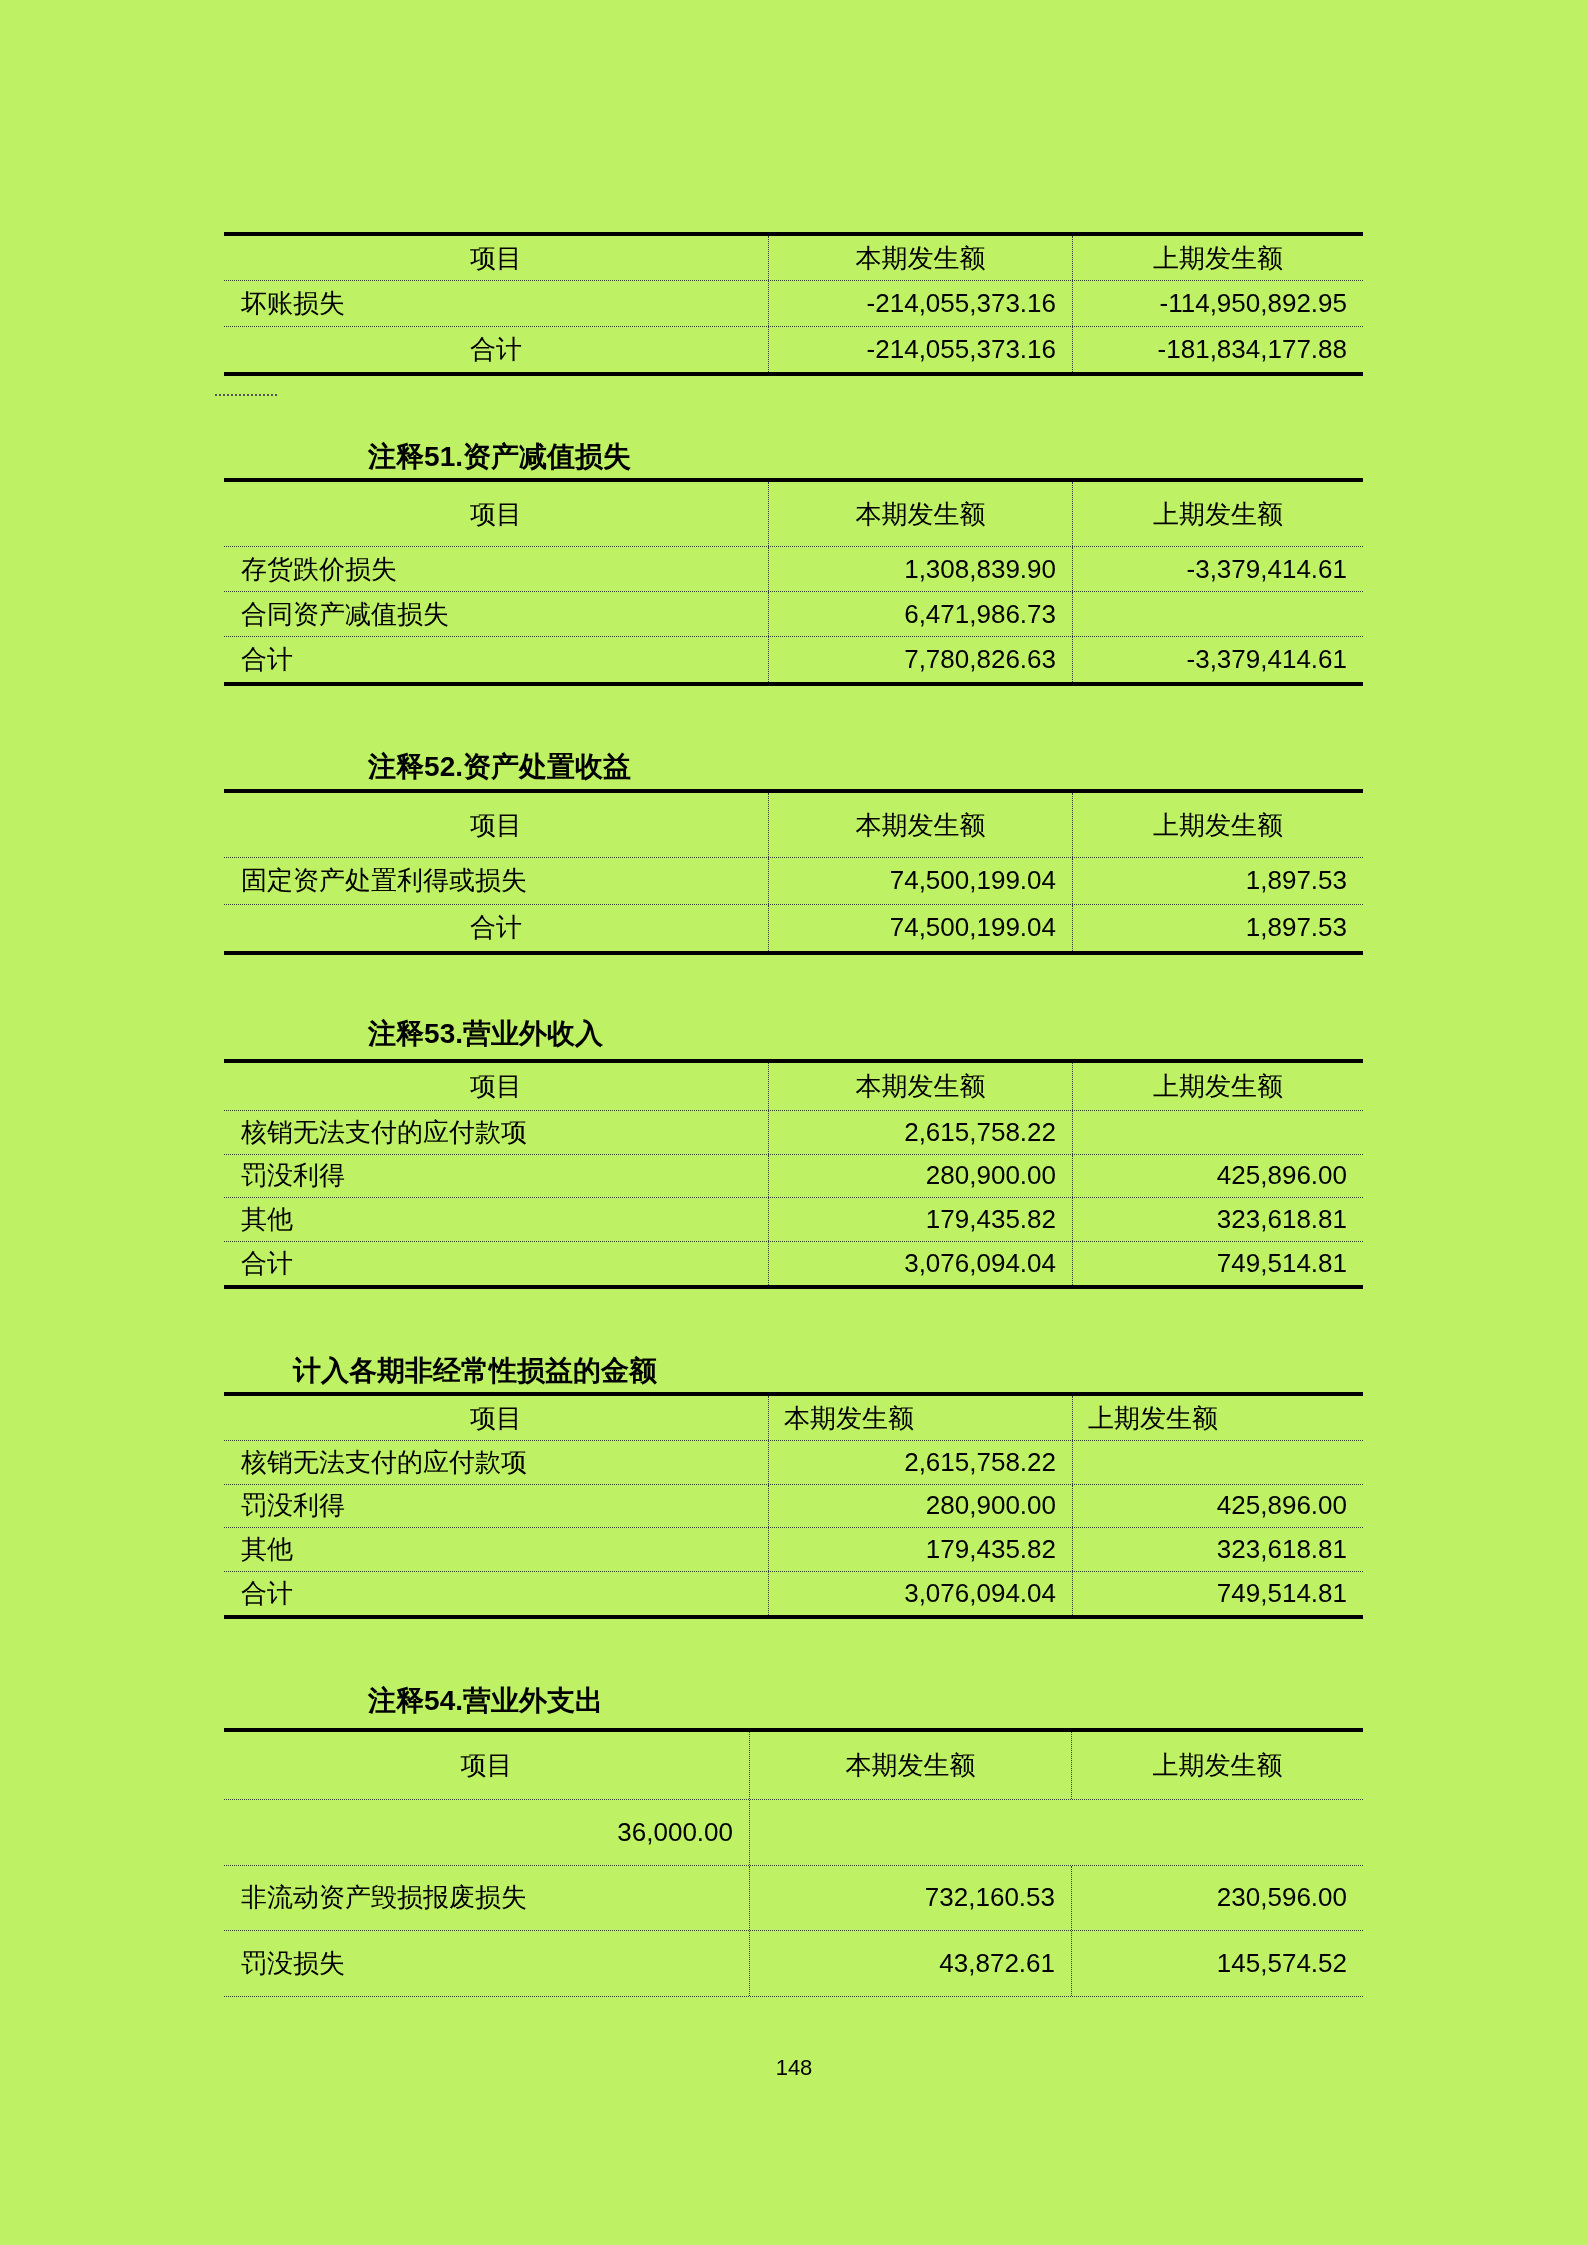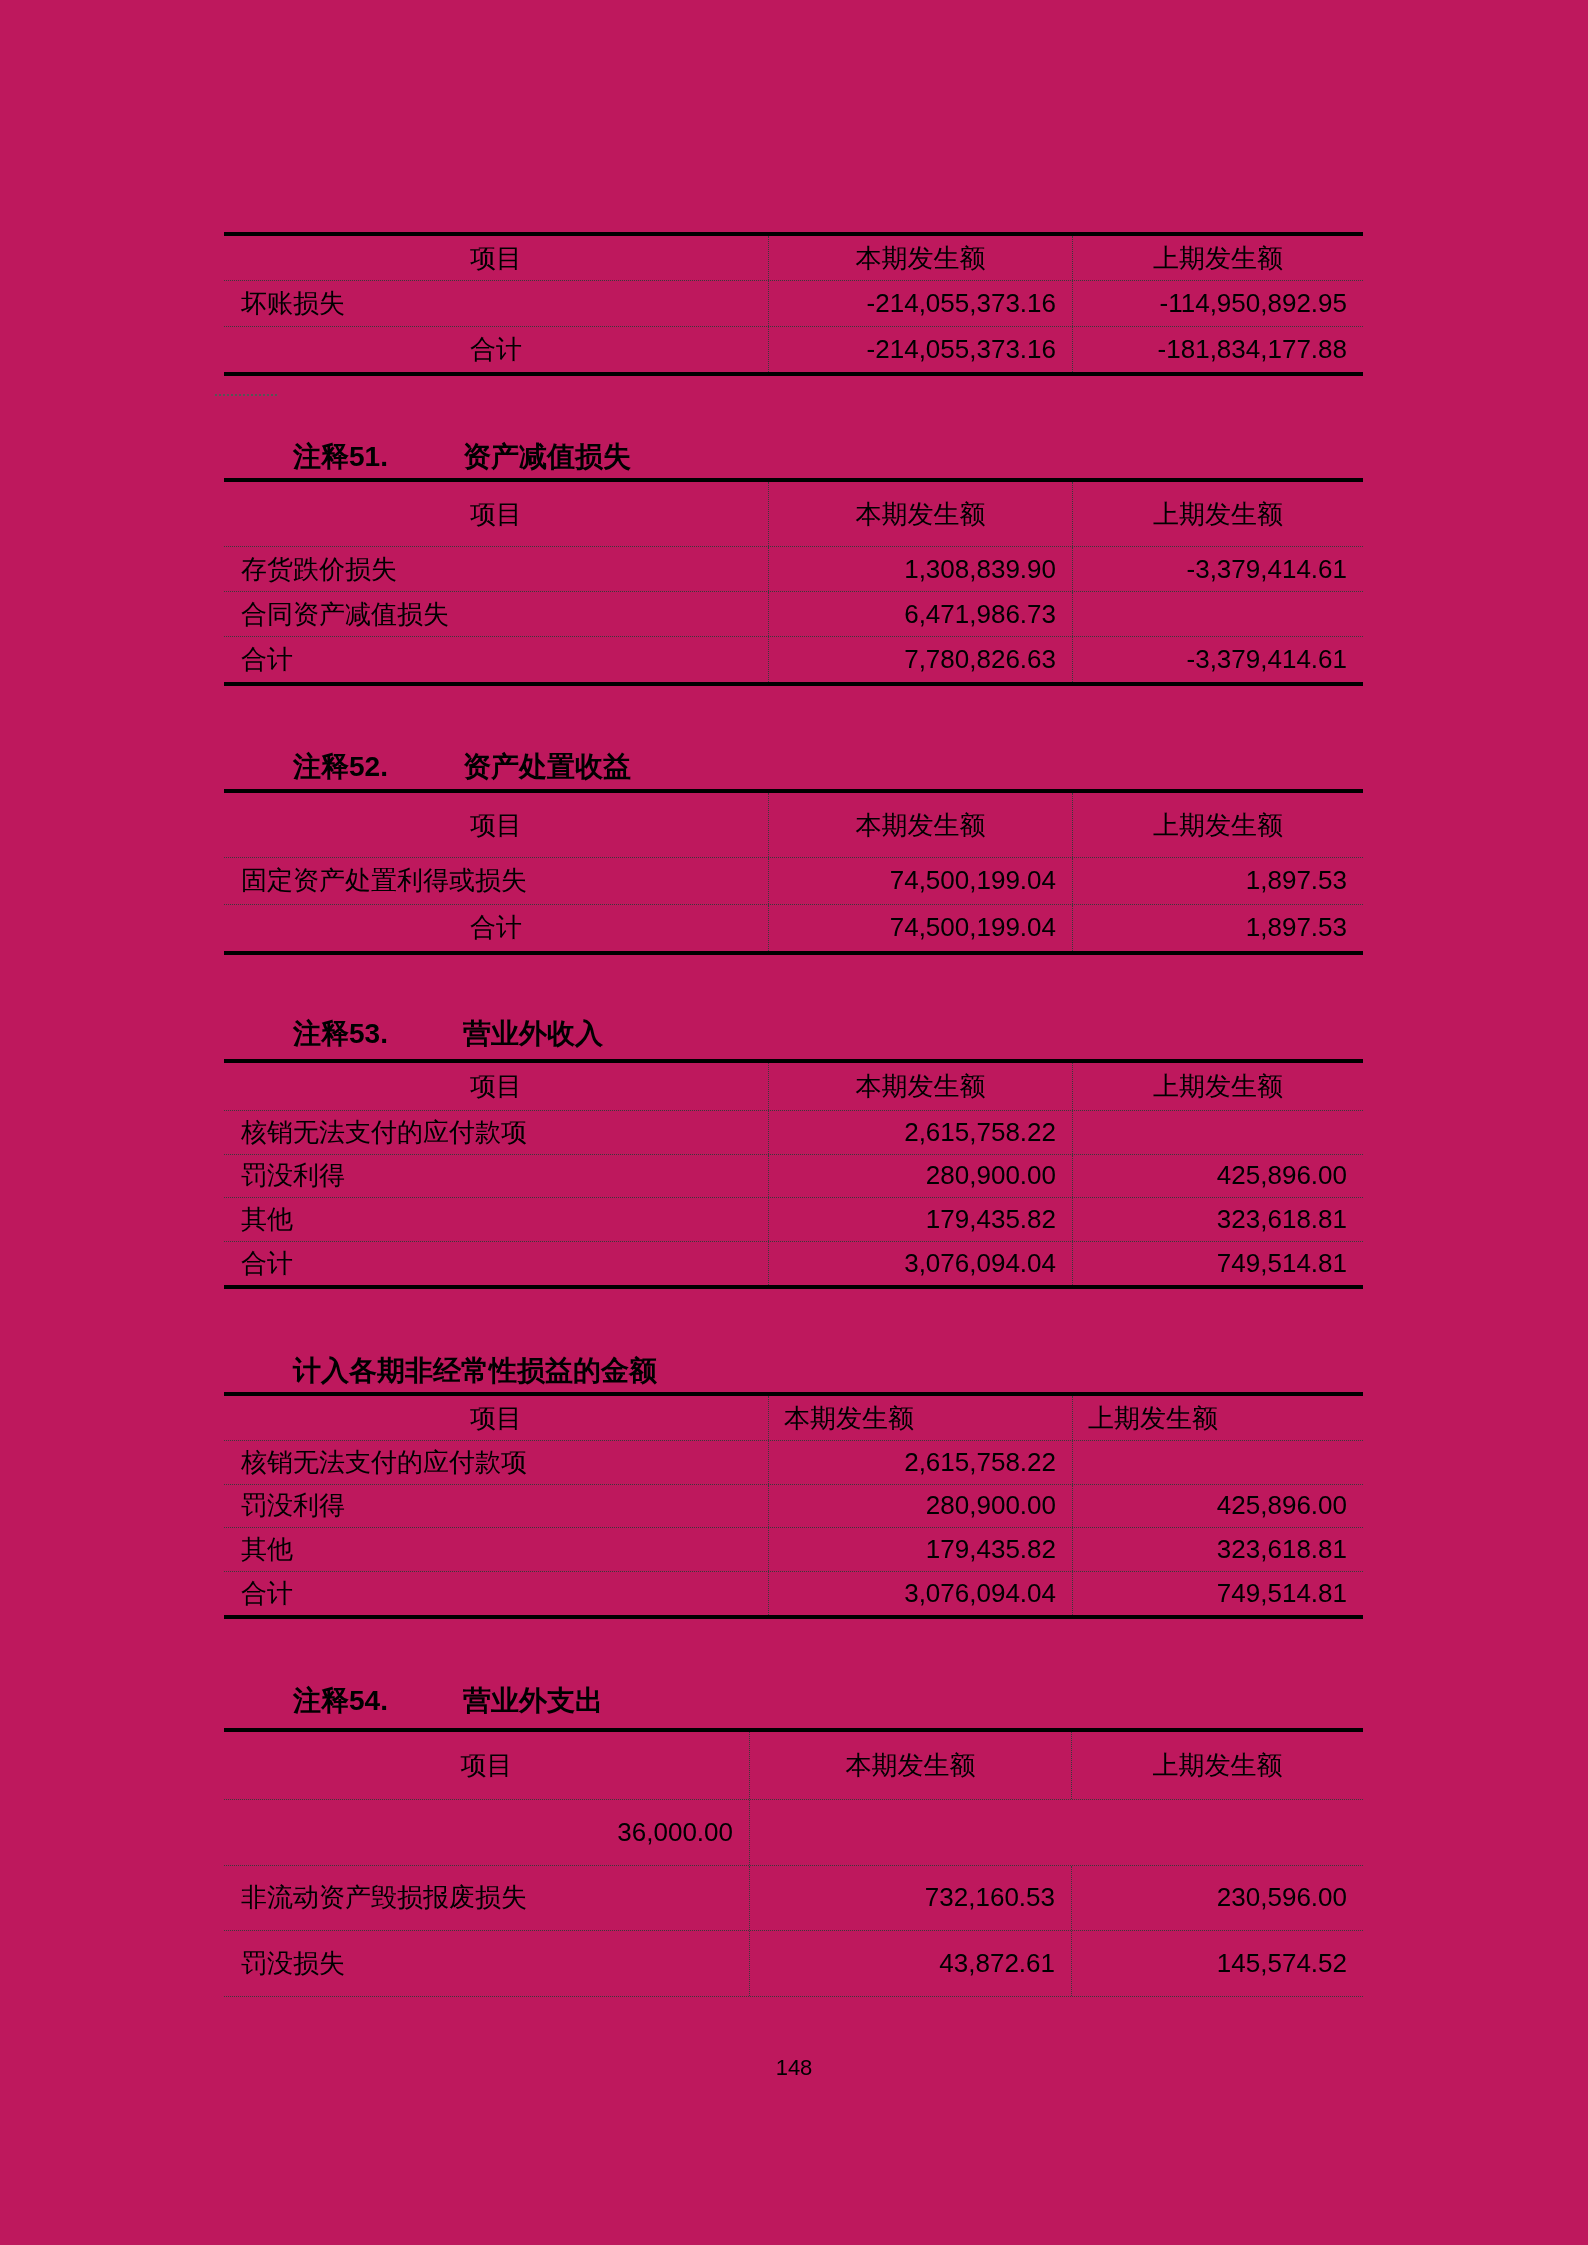--- a/index.html
+++ b/index.html
@@ -1,25 +1,25 @@
 <!DOCTYPE html>
 <html><head>
 <meta charset="utf-8">
 <style>
   html,body{margin:0;padding:0;background:#ffffff;}
   .page{
-    position:relative;width:1588px;height:2245px;background:#be185d;
+    position:relative;width:1588px;height:2245px;background:#bef264;
     font-family:"Liberation Sans","DejaVu Sans",sans-serif;color:#000;
     overflow:hidden;
   }
   .section-title{
     position:absolute;left:293px;font-weight:bold;font-size:28px;line-height:32px;
     white-space:nowrap;
   }
-  .t-num{display:inline-block;min-width:170px;}
+  .t-num{display:inline-block;min-width:170px;text-align:right;}
   .fin-table{
     position:absolute;left:224px;width:1139px;box-sizing:border-box;
     border-top:4px solid #000;border-bottom:4px solid #000;
     font-size:26px;
   }
   .fin-table.no-bottom{border-bottom:none;}
   .row{
     display:grid;grid-template-columns:545px 304px 290px;
     border-bottom:1px dotted #3a3a3a;box-sizing:border-box;
   }

